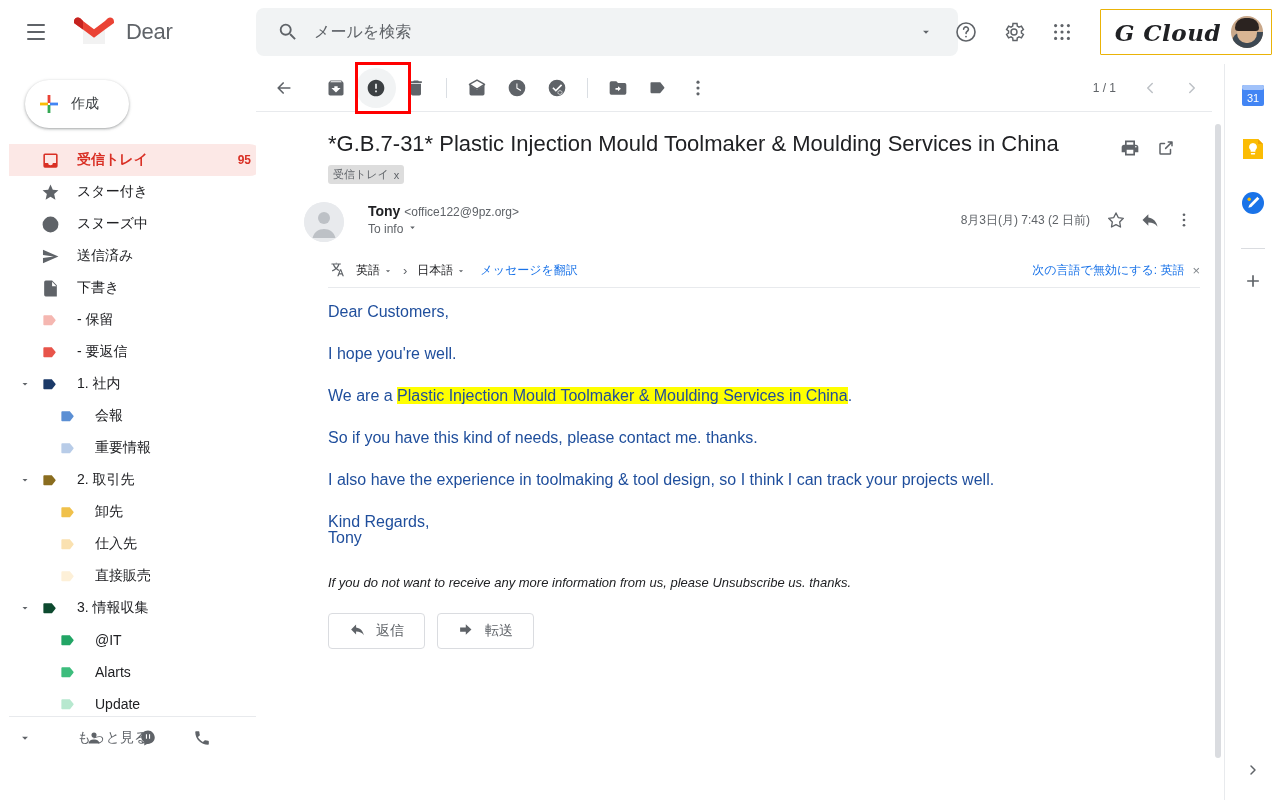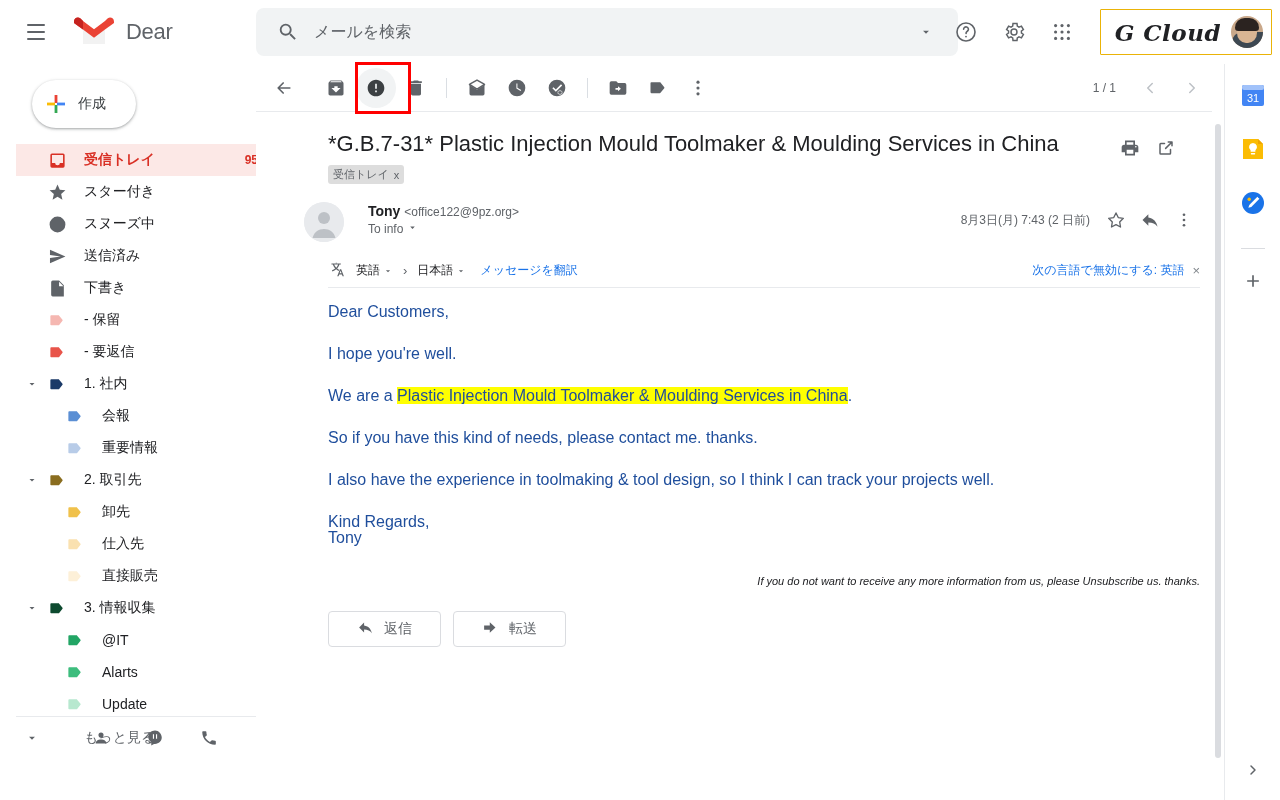--- a/index.html
+++ b/index.html
@@ -74,21 +74,21 @@
     position: absolute; left: 4px; top: 2px; width: 24px; height: 13px;
     background: #2b2320; border-radius: 12px 12px 4px 4px;
   }
   .avatar-photo .body {
     position: absolute; left: 1px; bottom: 0; width: 30px; height: 8px;
     background: #3d4852; border-radius: 10px 10px 0 0;
   }
 
   
   .sidebar {
-    position: absolute; left: 16px; top: 64px; width: 256px; height: 694px;
+    position: absolute; left: 9px; top: 64px; width: 256px; height: 694px;
     background: #fff; overflow: hidden;
   }
   .compose-btn {
     display: flex; align-items: center; gap: 10px;
     margin: 16px 0 0 16px; width: 104px; height: 48px;
     border-radius: 24px; background: #fff; cursor: pointer;
     box-shadow: 0 1px 2px 0 rgba(60,64,67,.3), 0 1px 3px 1px rgba(60,64,67,.15);
     padding-left: 12px;
   }
   .compose-label { font-size: 14px; color: #3c4043; }
@@ -214,26 +214,26 @@
   .tb-close { color: #80868b; cursor: pointer; font-size: 13px; }
 
   .body {
     padding: 16px 24px 0 72px;
     font-family: "Liberation Sans", sans-serif;
     font-size: 16px; line-height: 1.0; color: #1a3c8c;
   }
   .body p { margin: 0 0 26px 0; color: #1f4e9c; font-size: 16px; }
   .body p.tight { margin-bottom: 0; }
   .hl { background: #ffff00; }
-  .unsub { font-style: italic; font-size: 11px; color: #202124; margin-top: 30px; text-align: right; }
+  .unsub { font-style: italic; font-size: 13px; color: #202124; margin-top: 30px; }
 
   .actions { padding: 24px 0 0 72px; display: flex; gap: 12px; }
   .act-btn {
     display: inline-flex; align-items: center; gap: 10px;
-    height: 36px; padding: 0 28px; border: 1px solid #dadce0;
+    height: 36px; padding: 0 20px; border: 1px solid #dadce0;
     border-radius: 4px; background: #fff; cursor: pointer;
     font-size: 14px; color: #5f6368; font-family: inherit;
   }
 
   
   .scrollbar {
     position: absolute; right: 0; top: 64px; width: 12px; height: 690px;
     background: #fff;
   }
   .scroll-thumb {

